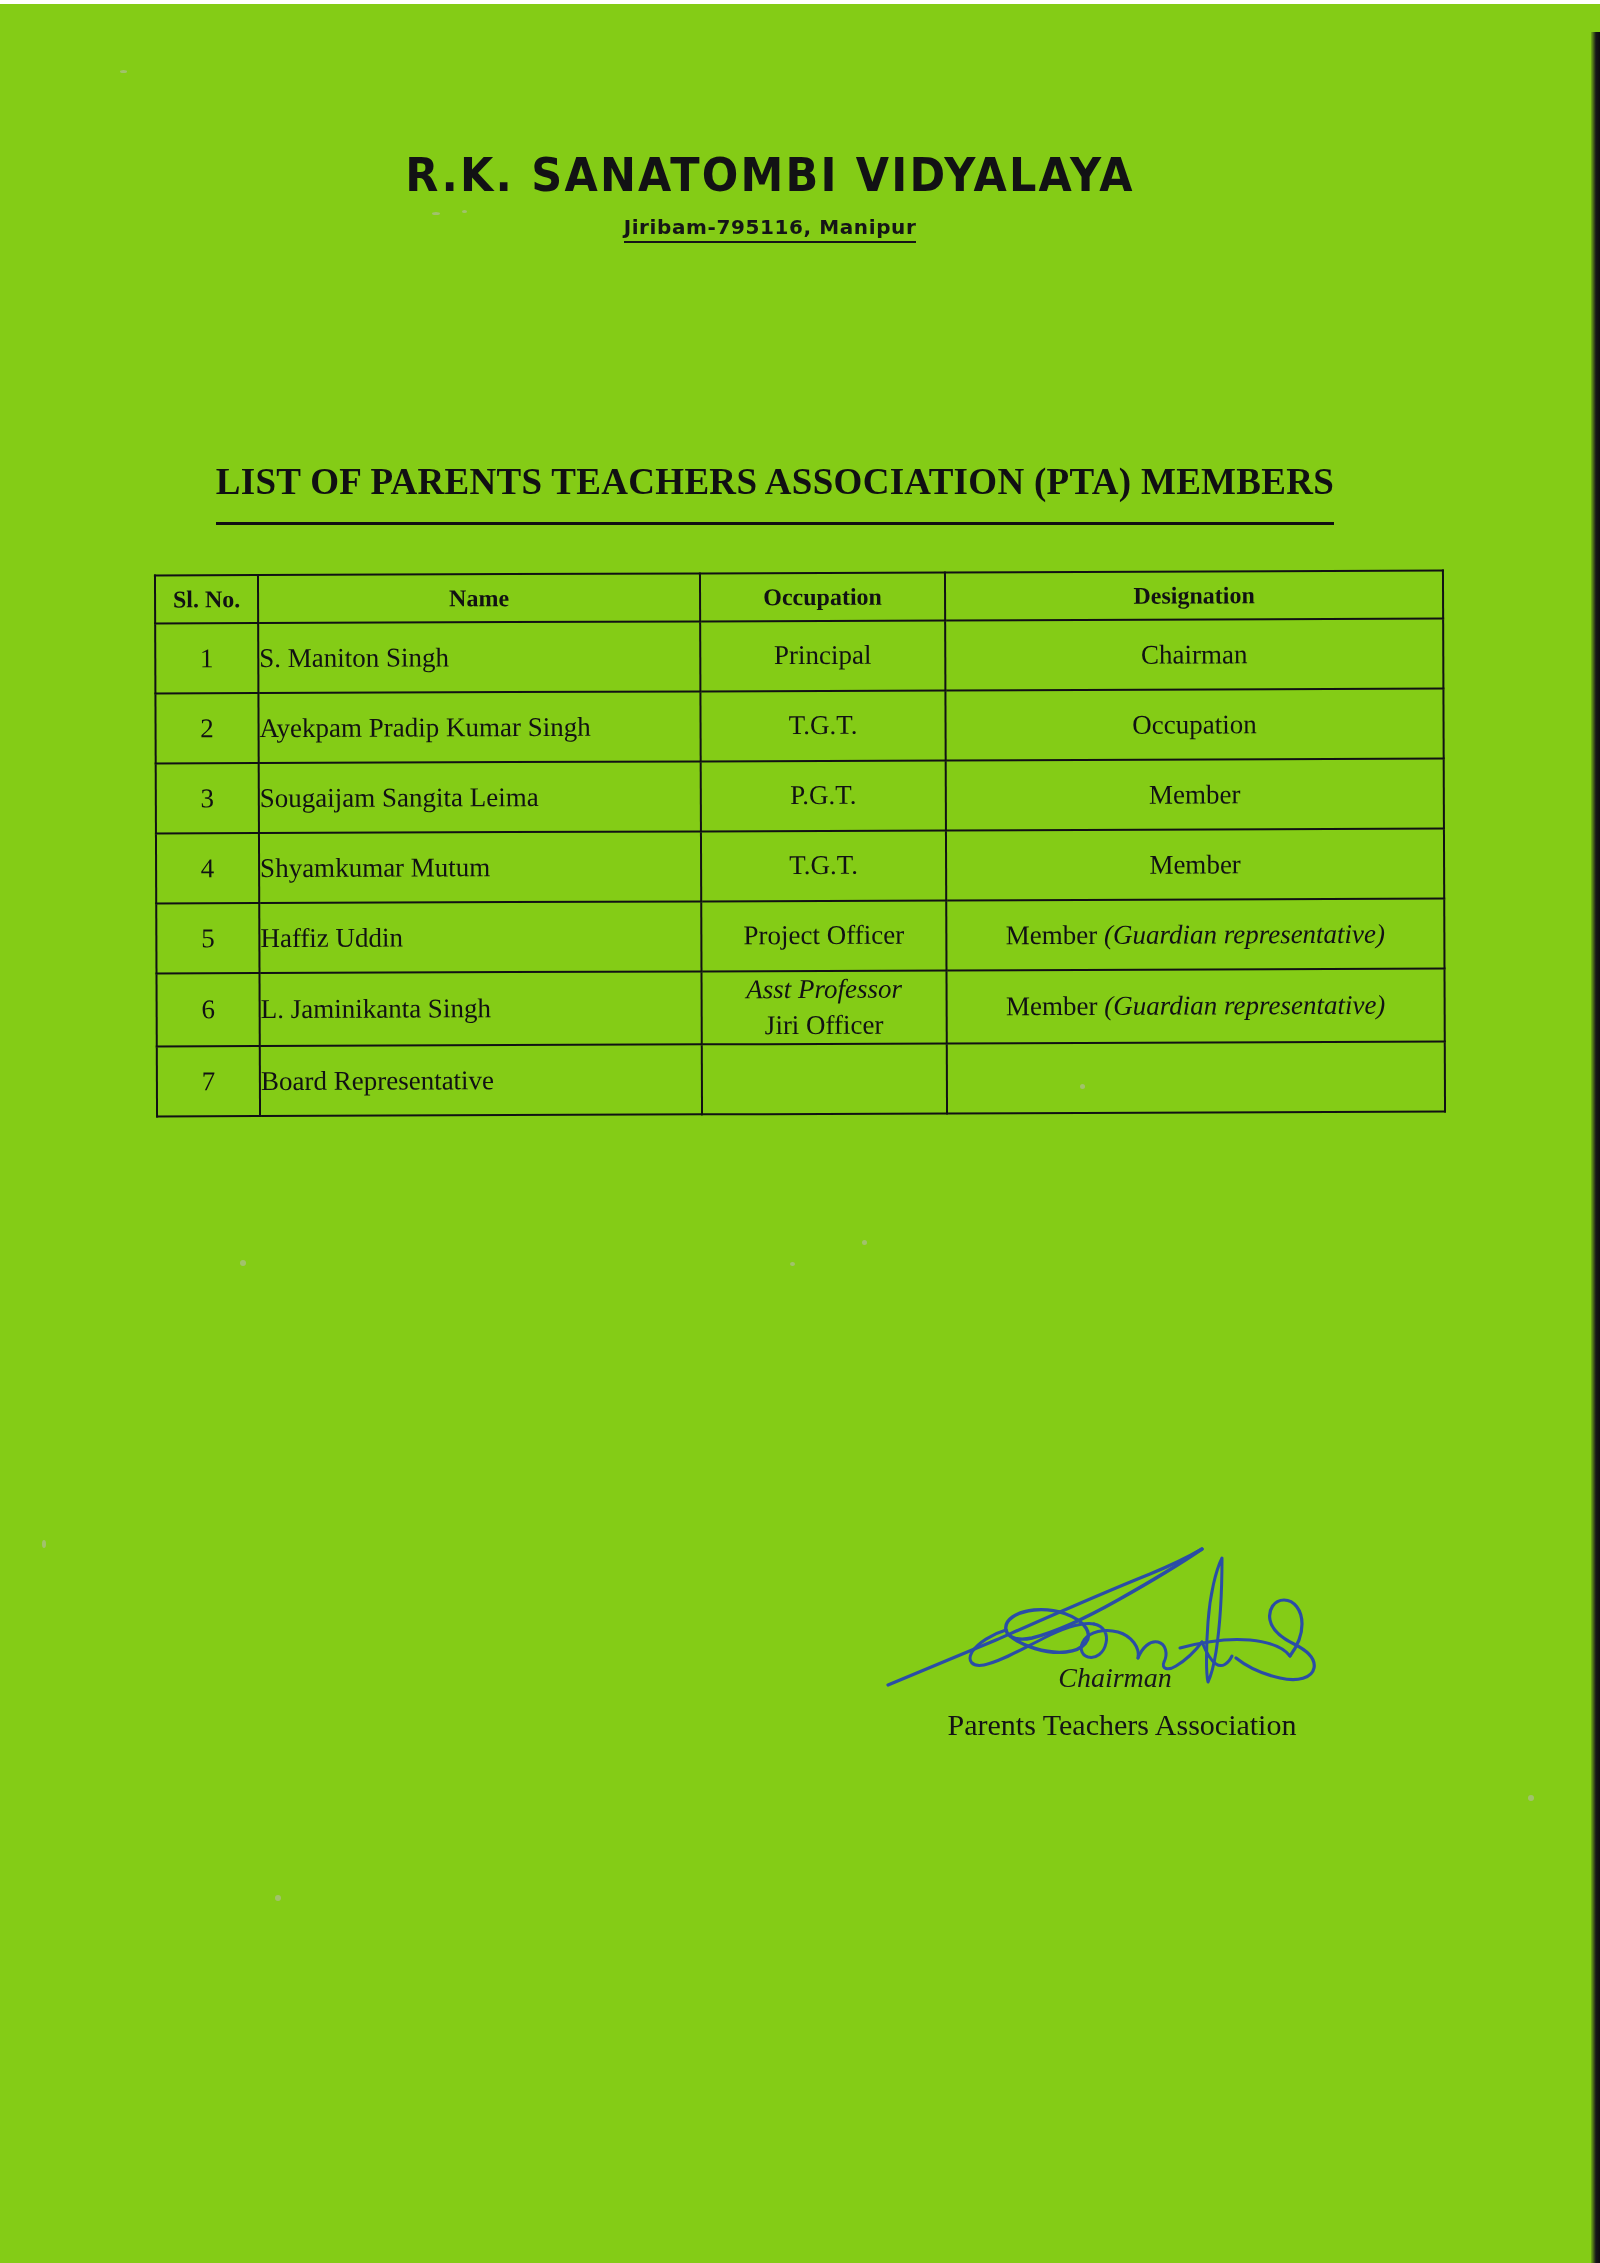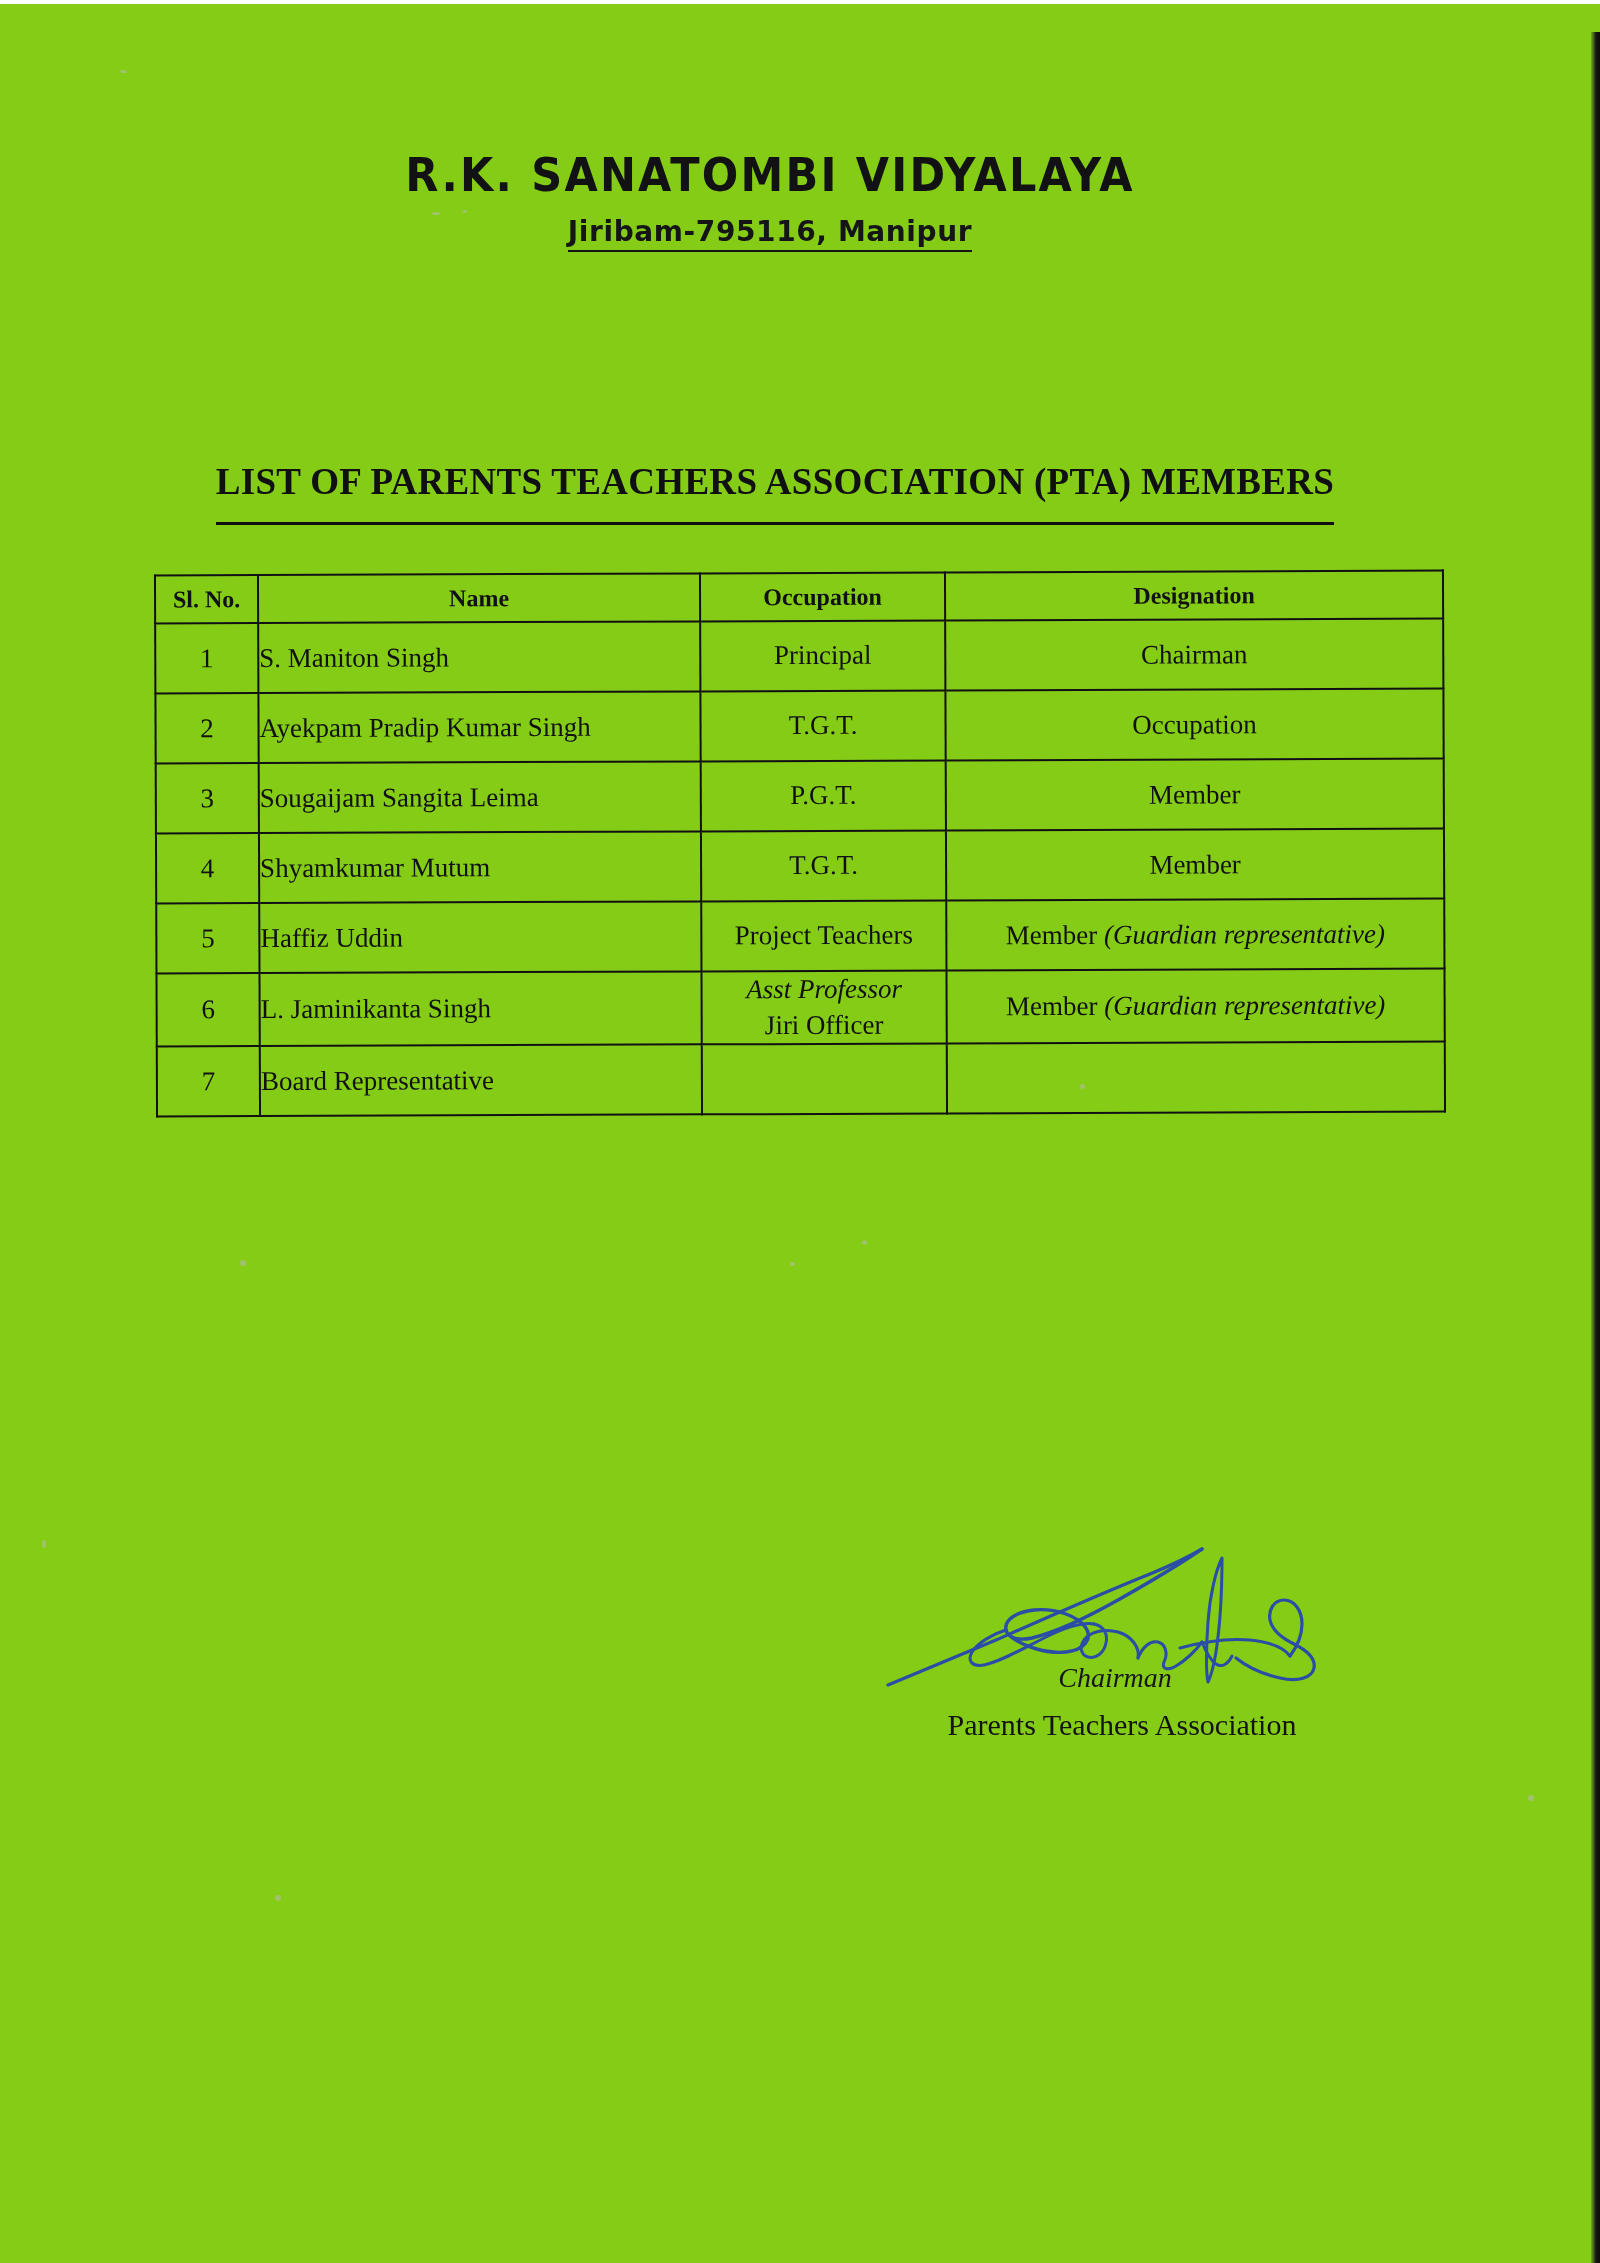--- a/index.html
+++ b/index.html
@@ -58,21 +58,21 @@
     transform: scaleY(1.06);
   }
   .school-addr {
     position: absolute;
     top: 215px;
     left: 0;
     width: 1540px;
     text-align: center;
     font-family: "DejaVu Sans", sans-serif;
     font-weight: bold;
-    font-size: 28px;
+    font-size: 20px;
     letter-spacing: .6px;
     color: #151517;
   }
   .school-addr span {
     border-bottom: 2px solid #151517;
     padding-bottom: 2px;
   }
 
   
   .doc-title {
@@ -279,21 +279,21 @@
         <td class="c-desg">
           <span>Member</span>
           <span class="note"></span>
         </td>
       </tr>
 
       <tr>
         <td class="c-sl">5</td>
         <td class="c-name">Haffiz Uddin</td>
         <td class="c-occ">
-          <span>Project Teachers</span>
+          <span>Project Officer</span>
         </td>
         <td class="c-desg">
           <span>Member</span>
           <span class="note"> (Guardian representative)</span>
         </td>
       </tr>
 
       <tr class="tall">
         <td class="c-sl">6</td>
         <td class="c-name">L. Jaminikanta Singh</td>

